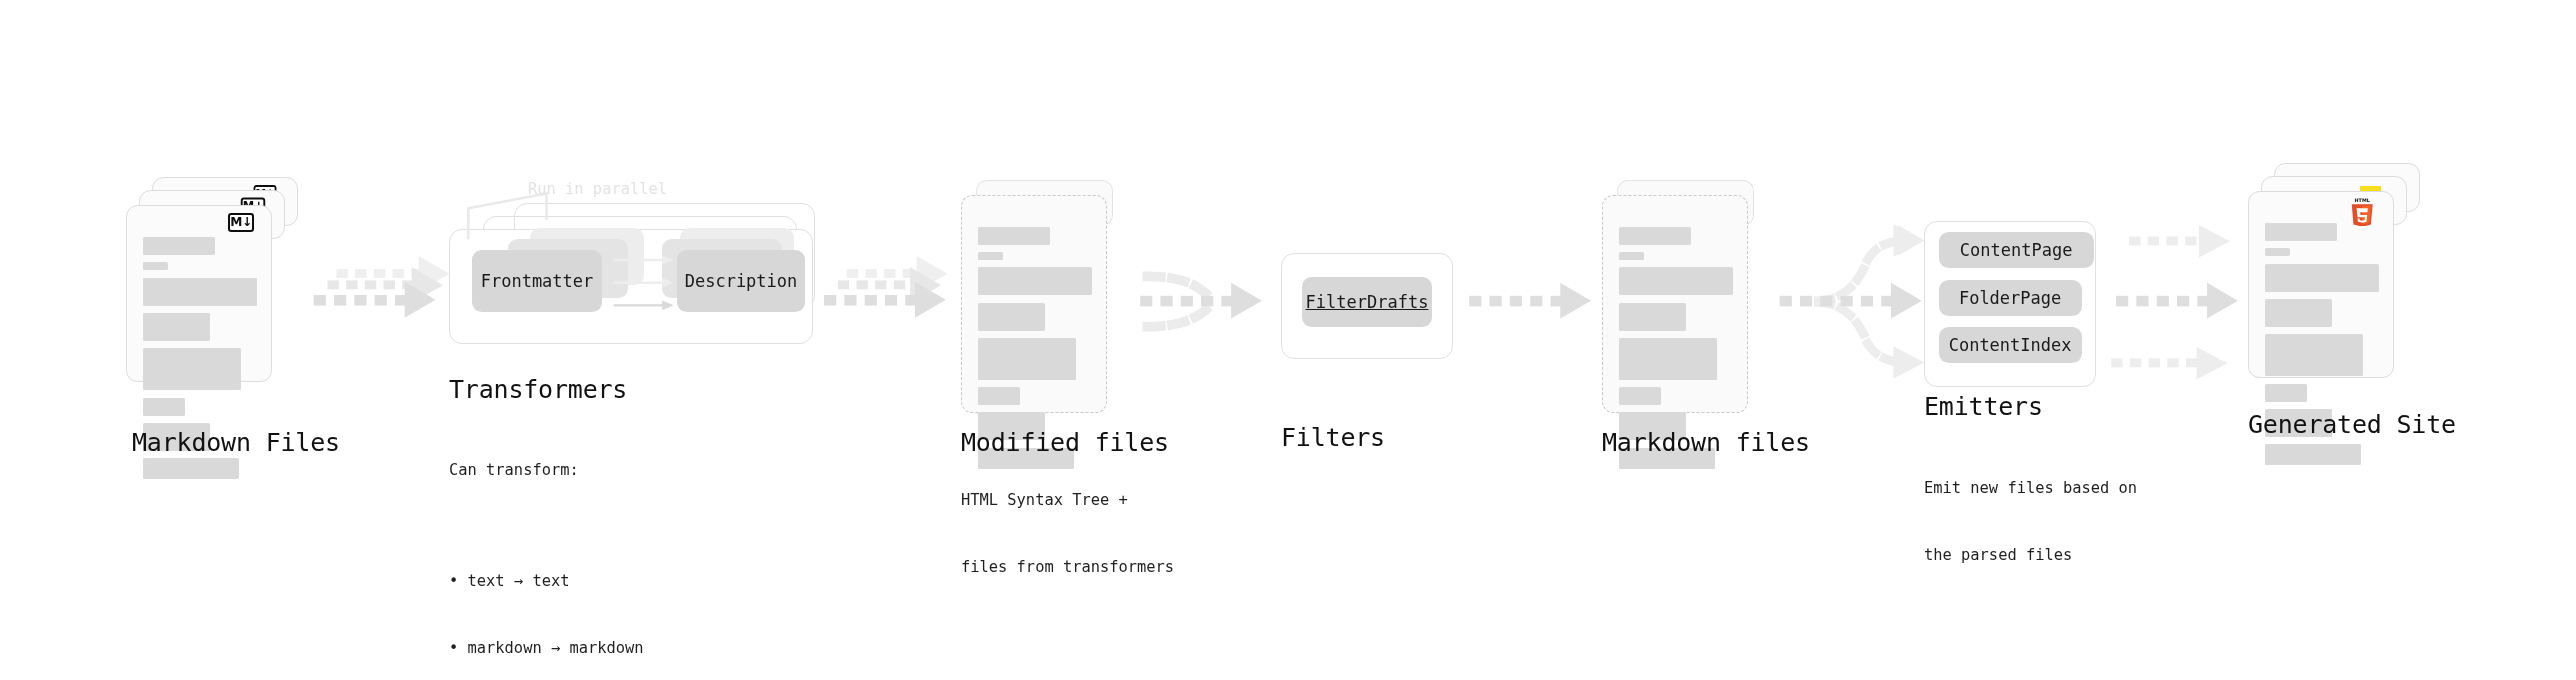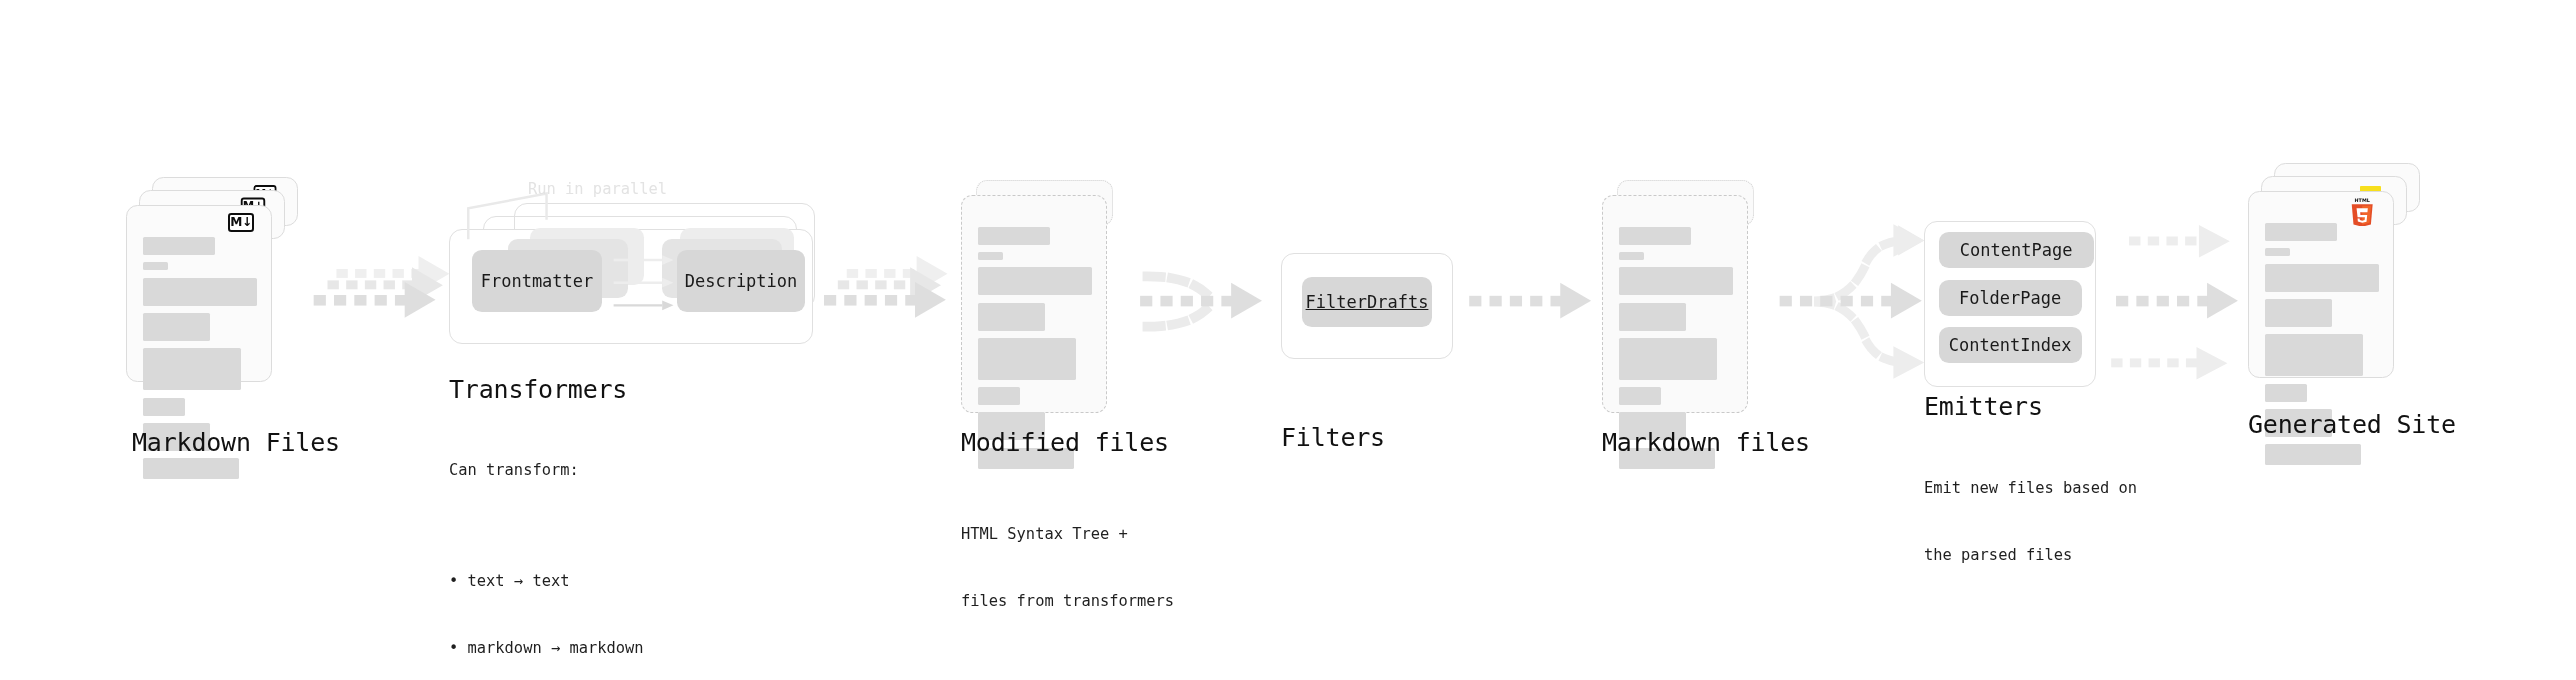--- a/index.html
+++ b/index.html
@@ -344,21 +344,21 @@
         <div class="doc-line" style="width:67px;  height:28px;"></div>
         <div class="doc-line" style="width:98px; height:42px;"></div>
         <div class="doc-line" style="width:42px;  height:18px;"></div>
         <div class="doc-line" style="width:67px;  height:28px;"></div>
         <div class="doc-line" style="width:96px; height:21px;"></div>
       </div>
     </div>
   </div>
 
   <div class="title" style="left:961px; top:428px;">Modified files</div>
-  <div class="caption" style="left:961px; top:478px;">
+  <div class="caption" style="left:961px; top:444px;">
     <div>HTML Syntax Tree +</div>
     <div>files from transformers</div>
   </div>
 
   <div class="node" style="left:1281px; top:253px;">
     <div class="group-box" style="left:0px; top:0px; width:172px; height:106px;"></div>
     <div class="chip" style="left:21px; top:24.4px; width:130px; height:50px;text-decoration:underline;">
       <span>FilterDrafts</span>
     </div>
   </div>

